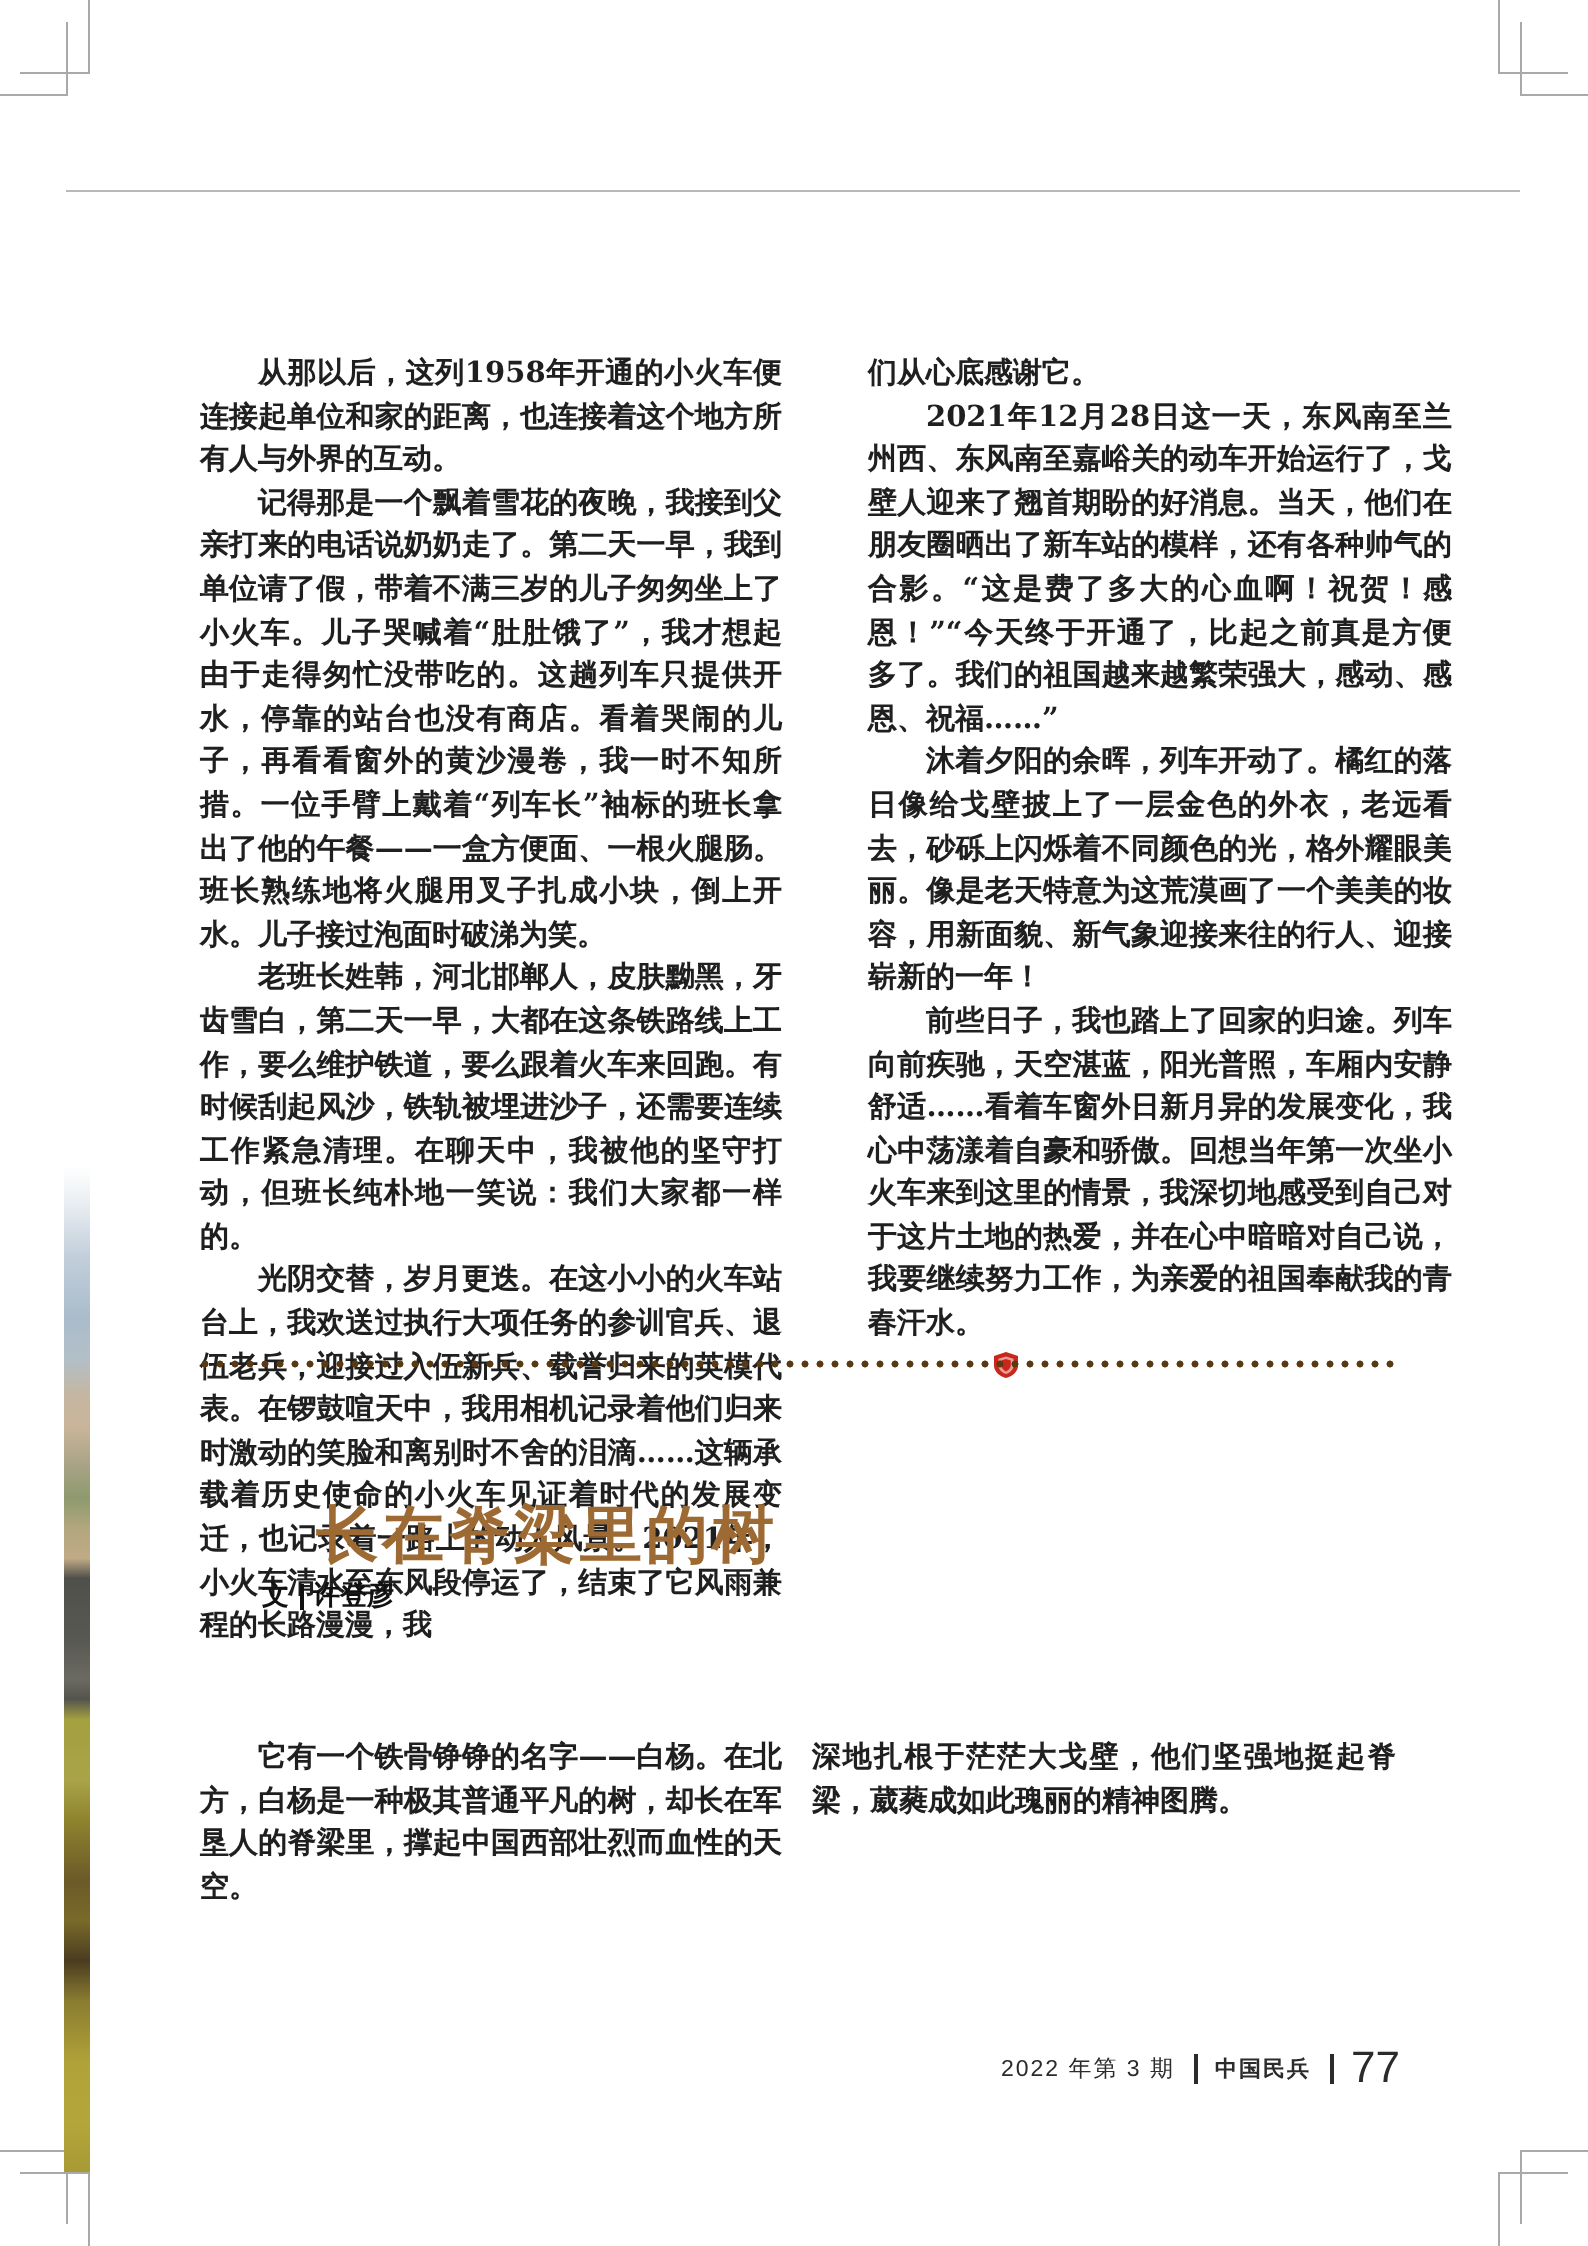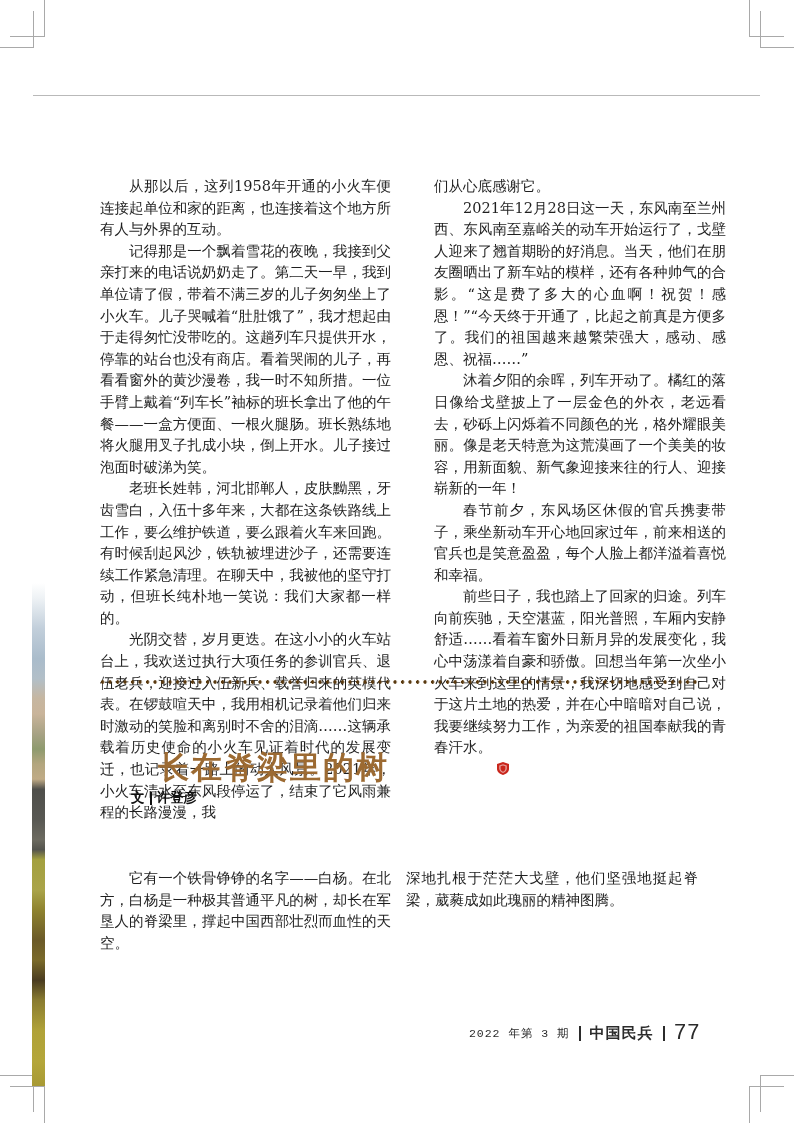--- a/index.html
+++ b/index.html
@@ -24,21 +24,21 @@
     position:absolute;left:32px;top:583px;width:13px;height:503px;
     background:linear-gradient(to bottom,
       #ffffff 0%,#eef2f5 3%,#c2cfdb 9%,#aabccb 15%,#b2bfc8 19%,
       #c6b6a0 23%,#c9b49a 26%,#a7a284 30%,#8e9a6e 33%,#b3a67e 36%,
       #c0ab86 39%,#4f4f4b 41%,#585853 47%,#6c6a60 51%,#54544e 53%,
       #a3a03f 55%,#aaa449 61%,#8f832f 65%,#6b5a28 71%,#7a6a2a 75%,
       #4a3c20 79%,#8a7c30 83%,#b0a238 89%,#b4a63a 95%,#a89a34 100%);
   }
   
   .col{position:absolute;font-size:14.5px;line-height:21.6px;text-align:justify;}
-  .col p{margin:0;}
+  .col p{margin:0;font-weight:bold;}
   .col p.indent{text-indent:2em;}
   .a1l{left:100px;top:176px;width:291px;}
   .a1r{left:406px;top:176px;width:292px;margin-left:28px;}
   .a2l{left:100px;top:868px;width:291px;}
   .a2r{left:406px;top:868px;width:292px;}
   
   .dotted{
     position:absolute;left:100px;top:679px;width:600px;height:6px;
     background-image:radial-gradient(circle at 2.5px 3px,var(--dot_color,#5a3a10) 1.6px,transparent 1.9px);
     background-size:7.5px 6px;background-repeat:repeat-x;
@@ -52,24 +52,24 @@
   .byline{
     position:absolute;left:131px;top:789px;font-size:13.5px;font-weight:bold;color:#111;
     font-family:"DejaVu Sans","Liberation Sans",sans-serif;display:flex;align-items:center;
   }
   .byline .bar{display:inline-block;width:2px;height:13px;background:#111;margin:0 5px;}
   
   .endmark{display:inline-block;margin-left:5px;color:var(--endmark_color,#c9261c);vertical-align:-1px;}
   
   .footer{
     position:absolute;right:94px;top:1021px;display:flex;align-items:center;
-    font-family:Liberation Mono, monospace;color:#2b2b2b;
+    font-family:Liberation Sans, sans-serif;color:#2b2b2b;
   }
   .footer .issue{font-size:11.5px;letter-spacing:1px;}
-  .footer .mag{font-size:15px;font-weight:bold;letter-spacing:1px;}
+  .footer .mag{font-size:11px;font-weight:bold;letter-spacing:1px;}
   .footer .pnum{font-size:22px;letter-spacing:0;}
   .footer .fbar{width:2px;height:15px;background:#2b2b2b;margin:0 9px;}
 </style>
 </head>
 <body>
 
 <div class="crop tl">
     <div class="l1"></div>
     <div class="l2"></div>
   </div>
@@ -86,29 +86,28 @@
     <div class="l2"></div>
   </div>
 
 <div class="top-rule"></div>
 
 <div class="photo-strip"></div>
 
 <div class="col a1l">
   <p class="indent">从那以后，这列1958年开通的小火车便连接起单位和家的距离，也连接着这个地方所有人与外界的互动。</p>
   <p class="indent">记得那是一个飘着雪花的夜晚，我接到父亲打来的电话说奶奶走了。第二天一早，我到单位请了假，带着不满三岁的儿子匆匆坐上了小火车。儿子哭喊着“肚肚饿了”，我才想起由于走得匆忙没带吃的。这趟列车只提供开水，停靠的站台也没有商店。看着哭闹的儿子，再看看窗外的黄沙漫卷，我一时不知所措。一位手臂上戴着“列车长”袖标的班长拿出了他的午餐——一盒方便面、一根火腿肠。班长熟练地将火腿用叉子扎成小块，倒上开水。儿子接过泡面时破涕为笑。</p>
-  <p class="indent">老班长姓韩，河北邯郸人，皮肤黝黑，牙齿雪白，入伍十多年来，大都在这条铁路线上工作，要么维护铁道，要么跟着火车来回跑。有时候刮起风沙，铁轨被埋进沙子，还需要连续工作紧急清理。在聊天中，我被他的坚守打动，但班长纯朴地一笑说：我们大家都一样的。</p>
+  <p class="indent">老班长姓韩，河北邯郸人，皮肤黝黑，牙齿雪白，第二天一早，大都在这条铁路线上工作，要么维护铁道，要么跟着火车来回跑。有时候刮起风沙，铁轨被埋进沙子，还需要连续工作紧急清理。在聊天中，我被他的坚守打动，但班长纯朴地一笑说：我们大家都一样的。</p>
   <p class="indent">光阴交替，岁月更迭。在这小小的火车站台上，我欢送过执行大项任务的参训官兵、退伍老兵，迎接过入伍新兵、载誉归来的英模代表。在锣鼓喧天中，我用相机记录着他们归来时激动的笑脸和离别时不舍的泪滴……这辆承载着历史使命的小火车见证着时代的发展变迁，也记录着一路上的动人风景。2021年，小火车清水至东风段停运了，结束了它风雨兼程的长路漫漫，我</p>
 </div>
 
 <div class="col a1r">
   <p>们从心底感谢它。</p>
   <p class="indent">2021年12月28日这一天，东风南至兰州西、东风南至嘉峪关的动车开始运行了，戈壁人迎来了翘首期盼的好消息。当天，他们在朋友圈晒出了新车站的模样，还有各种帅气的合影。“这是费了多大的心血啊！祝贺！感恩！”“今天终于开通了，比起之前真是方便多了。我们的祖国越来越繁荣强大，感动、感恩、祝福……”</p>
   <p class="indent">沐着夕阳的余晖，列车开动了。橘红的落日像给戈壁披上了一层金色的外衣，老远看去，砂砾上闪烁着不同颜色的光，格外耀眼美丽。像是老天特意为这荒漠画了一个美美的妆容，用新面貌、新气象迎接来往的行人、迎接崭新的一年！</p>
-  <p class="indent">春节前夕，东风场区休假的官兵携妻带子，乘坐新动车开心地回家过年，前来相送的官兵也是笑意盈盈，每个人脸上都洋溢着喜悦和幸福。</p>
   <p class="indent">前些日子，我也踏上了回家的归途。列车向前疾驰，天空湛蓝，阳光普照，车厢内安静舒适……看着车窗外日新月异的发展变化，我心中荡漾着自豪和骄傲。回想当年第一次坐小火车来到这里的情景，我深切地感受到自己对于这片土地的热爱，并在心中暗暗对自己说，我要继续努力工作，为亲爱的祖国奉献我的青春汗水。</p>
   <p class="indent">
     <span class="endmark"><svg width="12" height="13" viewBox="0 0 12 13">
           <path d="M6 0 L12 2 V6.8 C12 9.9 9.2 12.3 6 13 C2.8 12.3 0 9.9 0 6.8 V2 Z" fill="currentColor"></path>
           <path d="M6 2.2 L9.8 3.4 V6.6 C9.8 8.6 8.1 10.4 6 11 C3.9 10.4 2.2 8.6 2.2 6.6 V3.4 Z" fill="#ffffff" opacity="0.55"></path>
           <path d="M6 3.5 L8.4 4.3 V6.5 C8.4 7.9 7.4 9.2 6 9.7 C4.6 9.2 3.6 7.9 3.6 6.5 V4.3 Z" fill="currentColor"></path>
         </svg></span>
   </p>
 </div>
 

